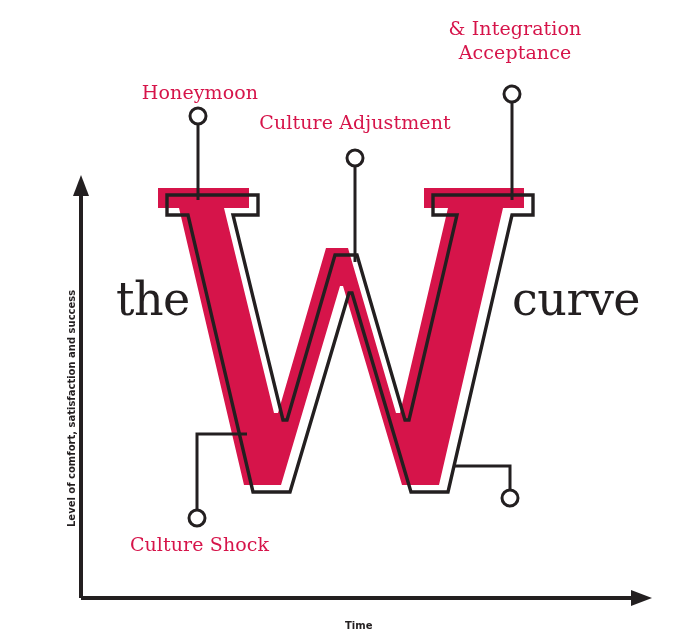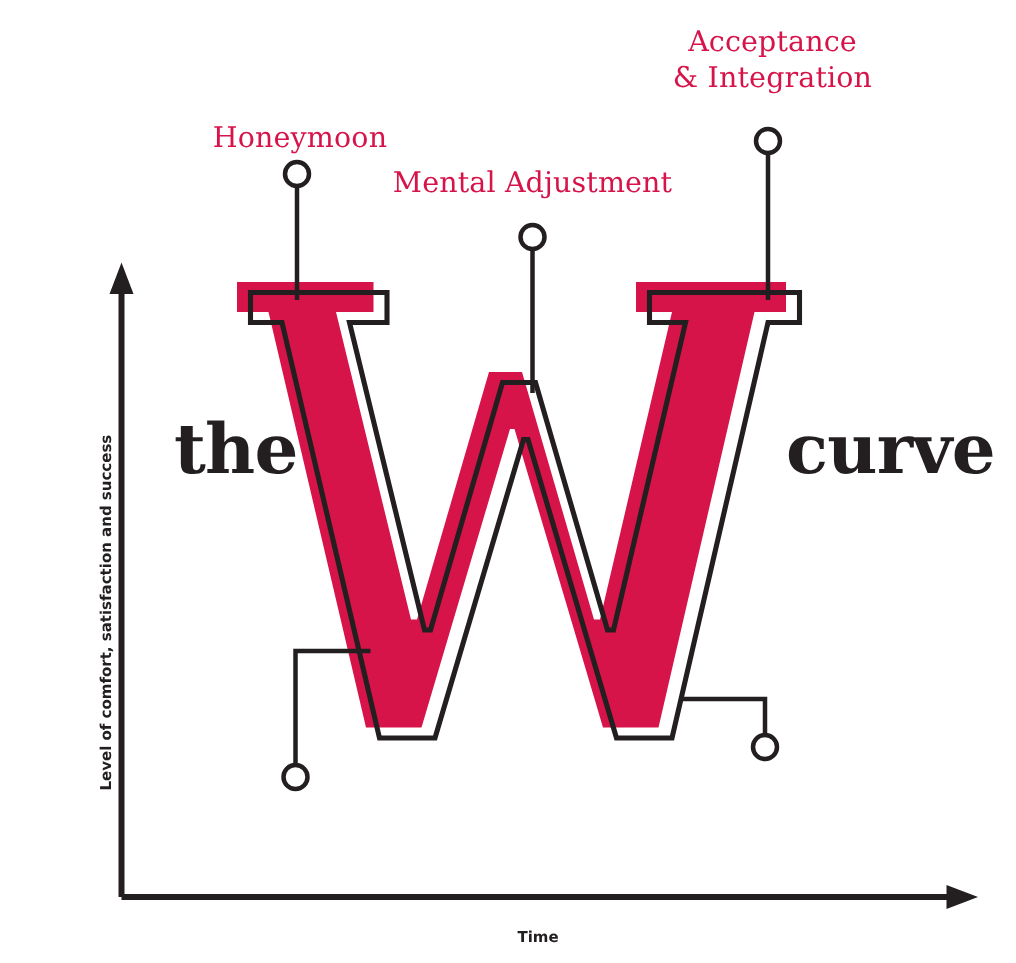--- a/index.html
+++ b/index.html
@@ -30,21 +30,21 @@
     font-weight: 400;
     letter-spacing: 0.1px;
     white-space: pre;
     line-height: 1.28;
     text-align: center;
   }
   .word {
     position: absolute;
     color: #231f20;
     font-family: "DejaVu Serif", serif;
-    font-weight: 700;
+    font-weight: 400;
     font-size: 46px;
     letter-spacing: -0.5px;
     white-space: pre;
   }
   .axis-txt {
     position: absolute;
     color: #231f20;
     font-family: "DejaVu Sans", sans-serif;
     font-weight: 700;
     font-size: 10px;
@@ -141,30 +141,31 @@
       <polyline points="247,434 197,434 197,509"></polyline>
       <circle cx="197" cy="518" r="8" fill="#ffffff"></circle>
 
       <polyline points="455,466 510,466 510,489"></polyline>
       <circle cx="510" cy="498" r="8" fill="#ffffff"></circle>
     </g>
   </svg>
 
   <div class="word" style="left:116px; top:272px;">the</div>
 
-  <div class="word" style="left:512px; top:272px;margin-left:12px;">curve</div>
+  <div class="word" style="left:512px; top:272px;">curve</div>
 
   <div class="lbl" style="left:120px; top:80px; width:160px;">Honeymoon</div>
 
-  <div class="lbl" style="left:255px; top:110px; width:200px;">Mental Adjustment</div>
+  <div class="lbl" style="left:255px; top:110px; width:200px;">Culture Adjustment</div>
 
   <div style="position:absolute; left:430px; top:16px; width:170px; text-align:center;">
+    <div class="lbl" style="position:static;">&amp; Integration</div>
     <div class="lbl" style="position:static;">Acceptance</div>
-    <div class="lbl" style="position:static;">&amp; Integration</div>
   </div>
 
+  <div class="lbl" style="left:112px; top:532px; width:175px;">Culture Shock</div>
 
 
   <div class="axis-txt" id="ylabel" style="left:66px; top:527px;">Level of comfort, satisfaction and success</div>
 
   <div class="axis-txt" style="left:345px; top:620px;">Time</div>
 
 </div>
 
 </body></html>

